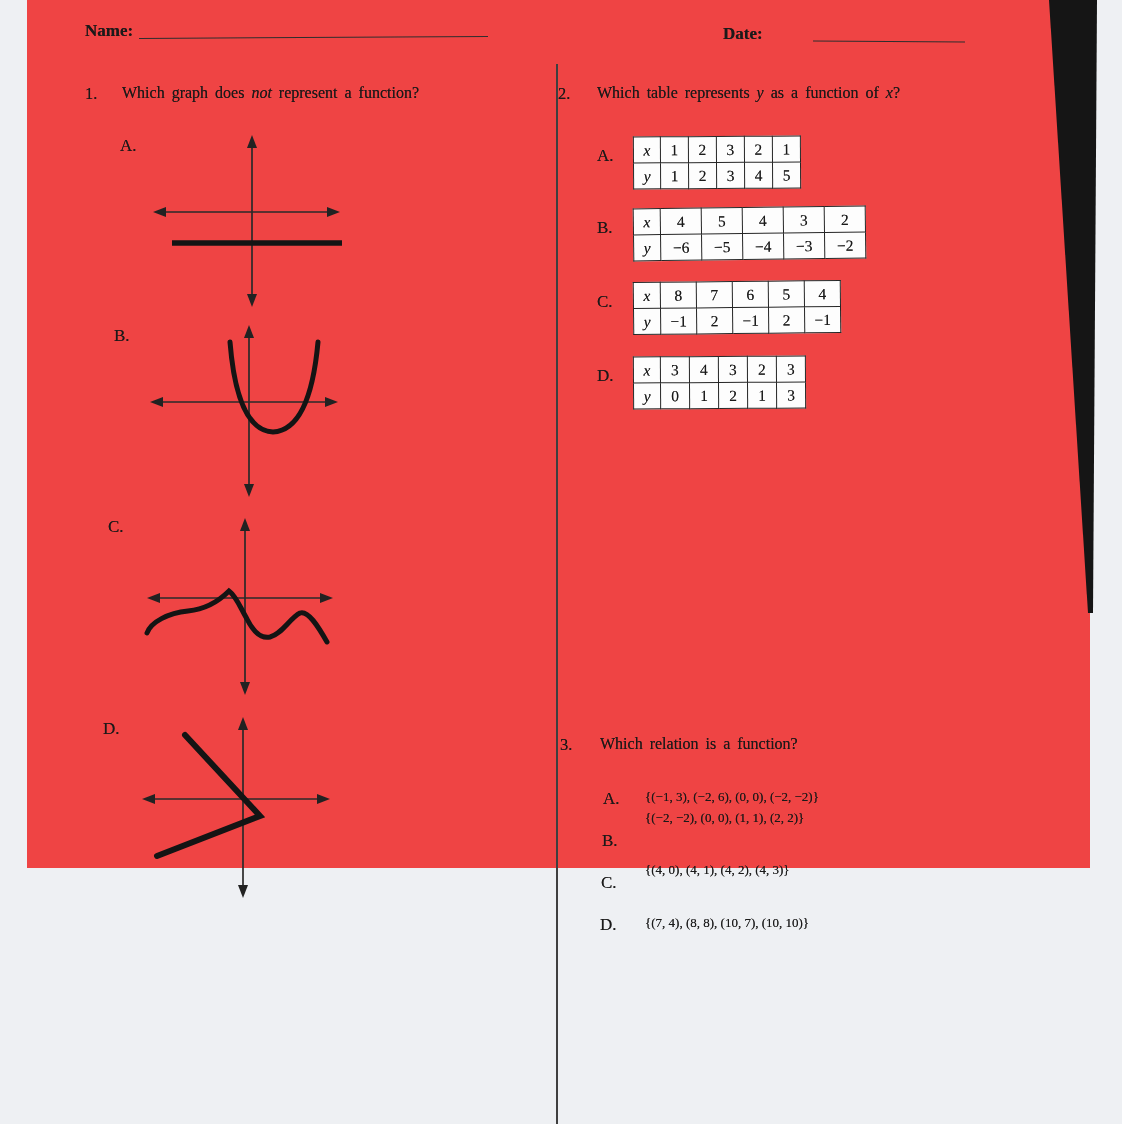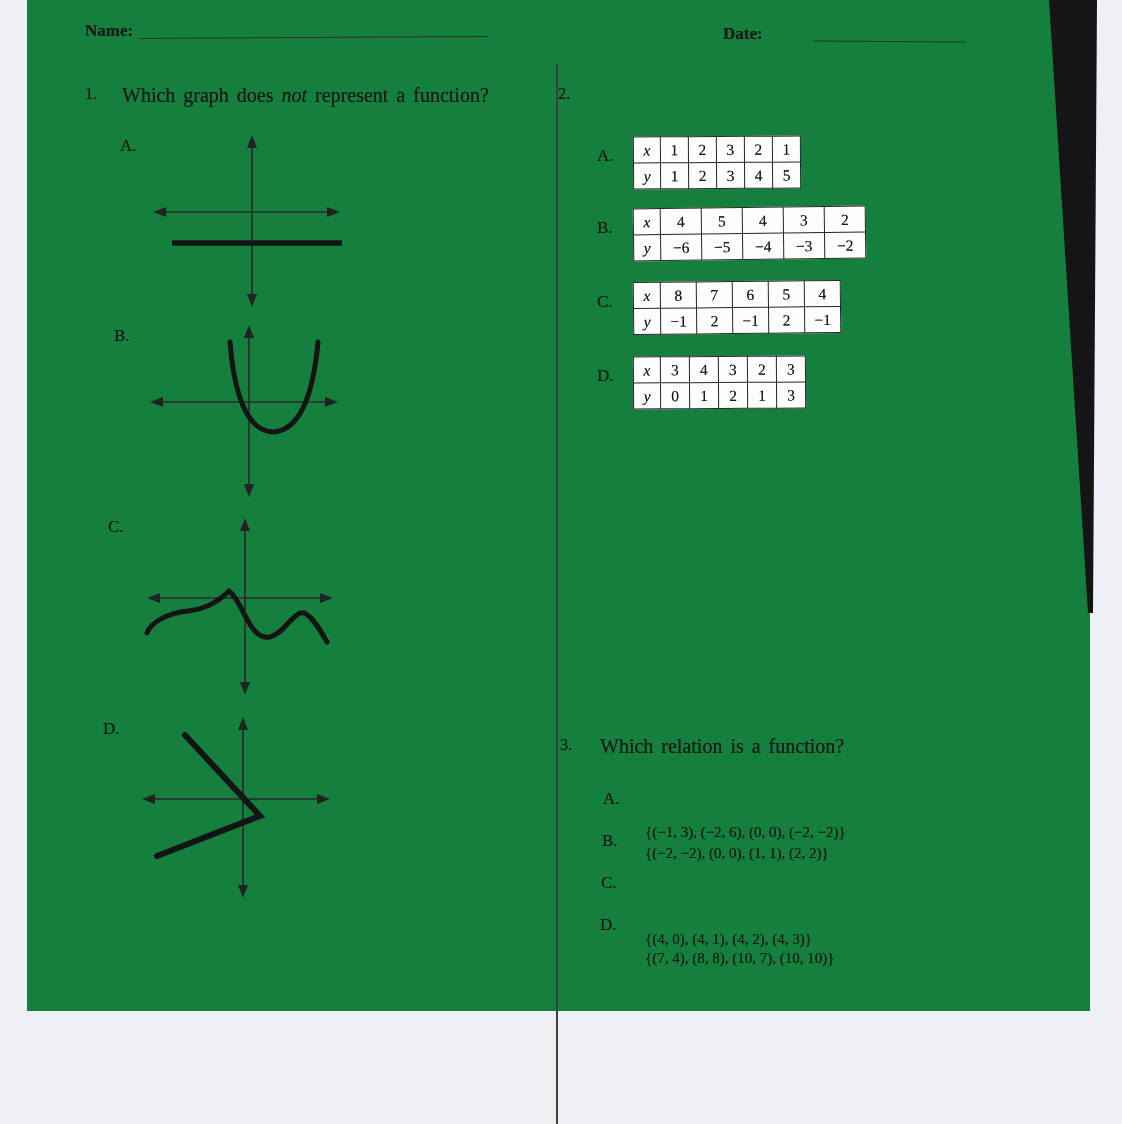--- a/index.html
+++ b/index.html
@@ -3,52 +3,52 @@
 <meta charset="utf-8">
 <style>
   html,body{margin:0;padding:0;}
   body{
     width:1122px;height:1124px;overflow:hidden;position:relative;
     background:#eef0f3;
     font-family:"Liberation Serif","DejaVu Serif",serif;
     color:#1a1a1a;
   }
   .page{
-    position:absolute;left:27px;top:0;width:1063px;height:1011px;
-    background:#15803d;
+    position:absolute;left:27px;top:0;width:1063px;height:868px;
+    background:#ef4444;
   }
   .abs{position:absolute;}
   .ink{color:#1a1a1a;text-shadow:0 0 .4px rgba(10,10,10,.65);}
   .bold{font-weight:bold;}
   .blank-line{border-top:1.7px solid #2e2e2e;height:0;}
   .divider{position:absolute;left:529px;top:64px;width:2px;height:1060px;background:#3f3f3f;}
   .wedge{
     position:absolute;left:1045px;top:0;width:55px;height:613px;background:#151515;
     clip-path:polygon(4px 0%,52px 0%,48px 100%,43px 100%);
   }
   .q-number{font-size:16.5px;}
-  .q-text{font-size:20px;word-spacing:3px;white-space:nowrap;}
+  .q-text{font-size:16px;word-spacing:3px;white-space:nowrap;}
   .opt-letter{font-size:17px;}
   .graph-label{font-size:17px;}
   
   .anskey-table{border-collapse:collapse;background:#fdfdfd;}
   .anskey-table td{
     border:1.9px solid #262626;text-align:center;vertical-align:middle;
     height:25px;font-size:15.5px;padding:0;
   }
   .anskey-table td.hdr{font-style:italic;width:26px;}
   .t-a td{width:27px;} .t-a td.hdr{width:26px;}
   .t-b td{width:40px;} .t-b td.hdr{width:26px;}
   .t-c td{width:35px;} .t-c td.hdr{width:26px;}
   .t-d td{width:28px;} .t-d td.hdr{width:26px;}
   .tilt-a{transform:rotate(-0.35deg);}
   .tilt-b{transform:rotate(-0.7deg);}
   .tilt-c{transform:rotate(-0.6deg);}
   .tilt-d{transform:rotate(-0.35deg);}
-  .q3-set{font-size:15px;white-space:nowrap;margin-top:35px;}
+  .q3-set{font-size:13px;white-space:nowrap;}
   svg{display:block;}
 </style>
 </head>
 <body>
 
 <div class="page">
 
   <div class="abs ink bold" style="left:58px;top:21px;font-size:17px;">Name:</div>
   <div class="abs blank-line" style="left:112px;top:37px;width:349px;transform:rotate(-0.35deg);"></div>
   <div class="abs ink bold" style="left:696px;top:24px;font-size:17px;">Date:</div>
@@ -97,20 +97,21 @@
     <polygon points="113,7 108,20 118,20" fill="#222"></polygon>
     <polygon points="113,188 108,175 118,175" fill="#222"></polygon>
     <polygon points="12,89 25,84 25,94" fill="#222"></polygon>
     <polygon points="200,89 187,84 187,94" fill="#222"></polygon>
     <path d="M 55 25 L 130 106 L 27 146" fill="none" stroke="#141414" stroke-width="6" stroke-linecap="round"></path>
   </svg>
 
   <div class="divider"></div>
 
   <div class="abs ink q-number" style="left:531px;top:84px;">2.</div>
+  <div class="abs ink q-text" style="left:570px;top:84px;"><span>Which table represents </span><i>y</i><span> as a function of </span><i>x</i><span>?</span></div>
 
   <div class="abs ink opt-letter" style="left:570px;top:146px;">A.</div>
   <table class="abs anskey-table t-a tilt-a ink" style="left:606px;top:136px;">
     <tbody>
         <tr>
       <td class="hdr">x</td>
       <td>1</td>
       <td>2</td>
       <td>3</td>
       <td>2</td>
@@ -196,20 +197,20 @@
   <div class="abs ink q-number" style="left:533px;top:735px;">3.</div>
   <div class="abs ink q-text" style="left:573px;top:735px;">Which relation is a function?</div>
 
   <div class="abs ink opt-letter" style="left:576px;top:789px;">A.</div>
   <div class="abs ink q3-set" style="left:618px;top:789px;">{(−1, 3), (−2, 6), (0, 0), (−2, −2)}</div>
 
   <div class="abs ink opt-letter" style="left:575px;top:831px;">B.</div>
   <div class="abs ink q3-set" style="left:618px;top:810px;">{(−2, −2), (0, 0), (1, 1), (2, 2)}</div>
 
   <div class="abs ink opt-letter" style="left:574px;top:873px;">C.</div>
-  <div class="abs ink q3-set" style="left:618px;top:896px;">{(4, 0), (4, 1), (4, 2), (4, 3)}</div>
+  <div class="abs ink q3-set" style="left:618px;top:862px;">{(4, 0), (4, 1), (4, 2), (4, 3)}</div>
 
   <div class="abs ink opt-letter" style="left:573px;top:915px;">D.</div>
   <div class="abs ink q3-set" style="left:618px;top:915px;">{(7, 4), (8, 8), (10, 7), (10, 10)}</div>
 
 </div>
 
 <div class="wedge"></div>
 
 </body></html>

